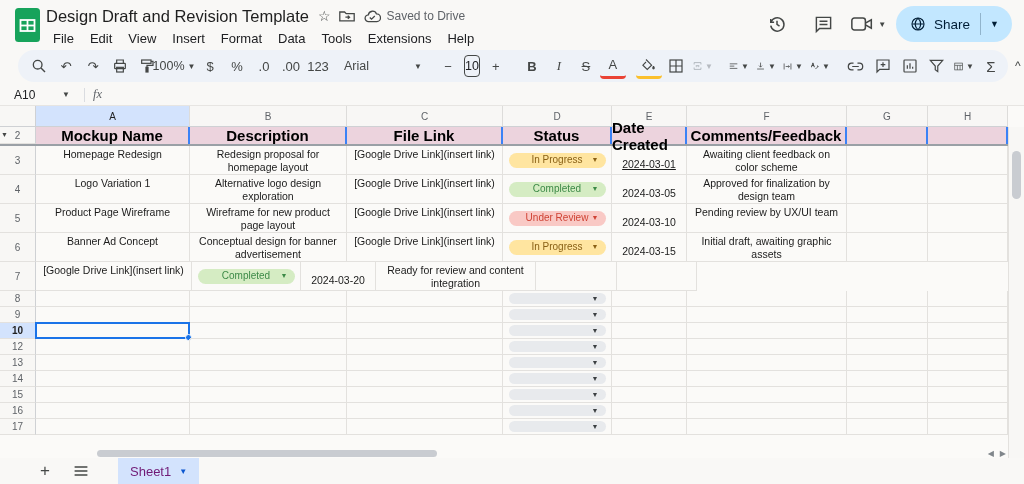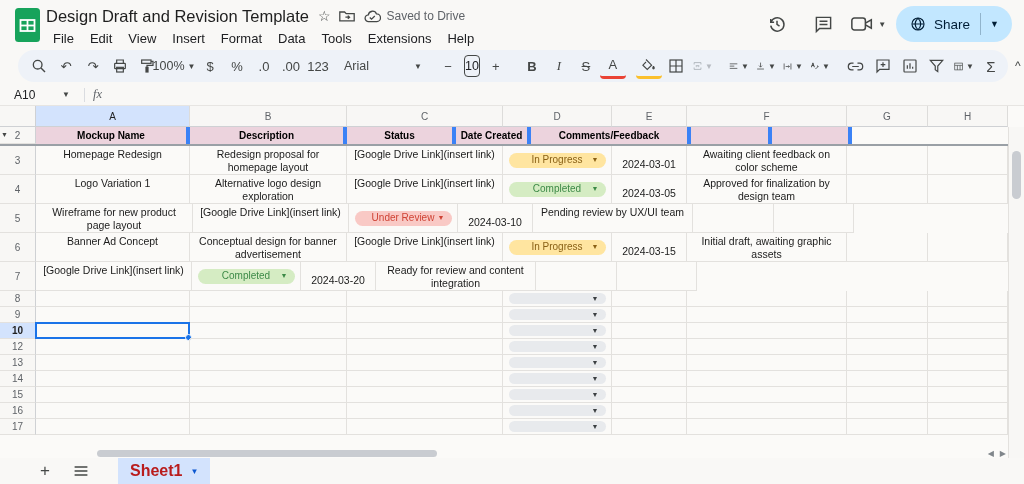--- a/index.html
+++ b/index.html
@@ -49,21 +49,21 @@
   
   .grid { position:absolute; left:0; top:106px; width:1024px; height:352px; background:#fbfaf8; }
   .colheader { display:flex; height:21px; }
   .corner { width:36px; border-right:1px solid #cfd1d4; border-bottom:1px solid #cfd1d4; background:#f8f7f5; }
   .colletter { display:flex; align-items:center; justify-content:center; font-size:10px; color:#5f6368; background:#f8f7f5; border-right:1px solid #dddcda; border-bottom:1px solid #cfd1d4; }
   .colletter.sel { background:#d3e3fd; color:#1f1f1f; }
   .gutter { width:36px; display:flex; align-items:center; justify-content:center; font-size:10px; color:#5f6368; background:#f8f7f5; border-right:1px solid #cfd1d4; border-bottom:1px solid #e3e1de; position:relative; }
   .gutter.sel { background:#d3e3fd; color:#1f1f1f; font-weight:bold; }
   .row { display:flex; }
   .pinkrow { border-bottom:2px solid #9aa0a6; }
-  .pinkcell { background:#ecd3dd; display:flex; align-items:center; justify-content:center; font-size:10px; font-weight:bold; color:#000; border-right:4px solid #3b82f6; }
+  .pinkcell { background:#ecd3dd; display:flex; align-items:center; justify-content:center; font-size:15px; font-weight:bold; color:#000; border-right:2px solid #3b82f6; }
   .hidden-row-caret { position:absolute; left:1px; top:4px; font-size:7px; color:#444746; }
   .cell { display:flex; justify-content:center; align-items:flex-start; text-align:center; font-size:10.5px; line-height:1.25; padding:2px 4px 0; border-right:1px solid #e3e1de; border-bottom:1px solid #e3e1de; color:#1b1b1b; position:relative; }
   .cell.date { align-items:flex-end; padding-bottom:3px; }
   .cell.chipcell { align-items:center; padding:0; }
   .chip { width:97px; height:15px; border-radius:8px; display:flex; align-items:center; justify-content:center; position:relative; font-size:10px; }
   .chip .caret { position:absolute; right:7px; font-size:7px; top:50%; transform:translateY(-50%); }
   .chip.empty { height:11px; width:97px; border-radius:6px; }
   .sel-overlay { position:absolute; left:-1px; top:-1px; right:-1px; bottom:-1px; border:2px solid #1a73e8; pointer-events:none; }
   .sel-handle { position:absolute; right:-4px; bottom:-4px; width:7px; height:7px; border-radius:50%; background:#1a73e8; border:1px solid #fff; }
   .vscroll { position:absolute; right:0; top:21px; width:16px; height:331px; background:#f8f7f5; border-left:1px solid #e3e1de; }
@@ -71,21 +71,21 @@
   .hscroll { position:absolute; left:36px; top:344px; width:972px; height:8px; }
   .hthumb { position:absolute; left:61px; top:0; width:340px; height:7px; background:#c9ccd1; border-radius:4px; }
   .scroll-arrows { position:absolute; right:18px; top:343px; display:flex; gap:6px; color:#80868b; font-size:8px; }
 
   
   .bottombar { position:absolute; left:0; top:458px; width:1024px; height:26px; background:#f9f8f6; display:flex; align-items:center; }
   .bb-icon { width:30px; height:24px; display:flex; align-items:center; justify-content:center; color:#444746; }
   .bb-plus { margin-left:30px; font-size:17px; }
   .bb-menu { margin-left:6px; font-size:14px; letter-spacing:-1px; }
   .sheet-tab { margin-left:22px; height:26px; background:#d3e3fd; display:flex; align-items:center; padding:0 12px; gap:8px; }
-  .sheet-tab-label { color:#b91c1c; font-size:16px; font-weight:bold; }
+  .sheet-tab-label { color:#701a75; font-size:13px; font-weight:normal; }
   .sheet-tab-caret { color:#0b57d0; font-size:8px; }
 </style>
 </head>
 <body>
 
 <div class="topbar">
   <span class="logo">
     <svg width="27" height="36" viewBox="0 0 27 36">
         <rect x="1" y="1" width="25" height="34" rx="3.5" fill="#17a35b"></rect>
         <rect x="6.5" y="13" width="14" height="11" fill="none" stroke="#fff" stroke-width="1.8"></rect>
@@ -305,40 +305,41 @@
       <div class="colletter" style="width: 80px;">H</div>
     </div>
   <div id="rows">
       <div class="row pinkrow" style="height: 19px;">
         <div class="gutter">
           <span class="hidden-row-caret">▼</span>
           <span>2</span>
         </div>
         <div class="pinkcell" style="width: 154px;">Mockup Name</div>
         <div class="pinkcell" style="width: 157px;">Description</div>
+        <div class="pinkcell" style="width: 156px;">File Link</div>
         <div class="pinkcell" style="width: 109px; text-align: center;">Status</div>
         <div class="pinkcell" style="width: 75px;">Date Created</div>
         <div class="pinkcell" style="width: 160px;">Comments/Feedback</div>
         <div class="pinkcell" style="width: 81px;"></div>
         <div class="pinkcell" style="width: 80px;"></div>
       </div>
       <div class="row" style="height: 29px;">
         <div class="gutter">
           <span>3</span>
         </div>
         <div class="cell" style="width: 154px;">Homepage Redesign</div>
         <div class="cell" style="width: 157px;">Redesign proposal for homepage layout</div>
         <div class="cell" style="width: 156px;">[Google Drive Link](insert link)</div>
         <div class="cell chipcell" style="width: 109px;">
           <span class="chip" style="background: rgb(255, 229, 160); color: rgb(138, 97, 22);">
             <span>In Progress</span>
             <span class="caret">▼</span>
           </span>
         </div>
-        <div class="cell date" style="width: 75px;">2024-03-01</div>
+        <div class="cell date" style="width: 75px; text-decoration: underline;">2024-03-01</div>
         <div class="cell" style="width: 160px;">Awaiting client feedback on color scheme</div>
         <div class="cell" style="width: 81px;"></div>
         <div class="cell" style="width: 80px;"></div>
       </div>
       <div class="row" style="height: 29px;">
         <div class="gutter">
           <span>4</span>
         </div>
         <div class="cell" style="width: 154px;">Logo Variation 1</div>
         <div class="cell" style="width: 157px;">Alternative logo design exploration</div>
@@ -351,20 +352,21 @@
         </div>
         <div class="cell date" style="width: 75px;">2024-03-05</div>
         <div class="cell" style="width: 160px;">Approved for finalization by design team</div>
         <div class="cell" style="width: 81px;"></div>
         <div class="cell" style="width: 80px;"></div>
       </div>
       <div class="row" style="height: 29px;">
         <div class="gutter">
           <span>5</span>
         </div>
+        <div class="cell" style="width: 154px;">Product Page Wireframe</div>
         <div class="cell" style="width: 157px;">Wireframe for new product page layout</div>
         <div class="cell" style="width: 156px;">[Google Drive Link](insert link)</div>
         <div class="cell chipcell" style="width: 109px;">
           <span class="chip" style="background: rgb(249, 201, 197); color: rgb(207, 67, 53);">
             <span>Under Review</span>
             <span class="caret">▼</span>
           </span>
         </div>
         <div class="cell date" style="width: 75px;">2024-03-10</div>
         <div class="cell" style="width: 160px;">Pending review by UX/UI team</div>

